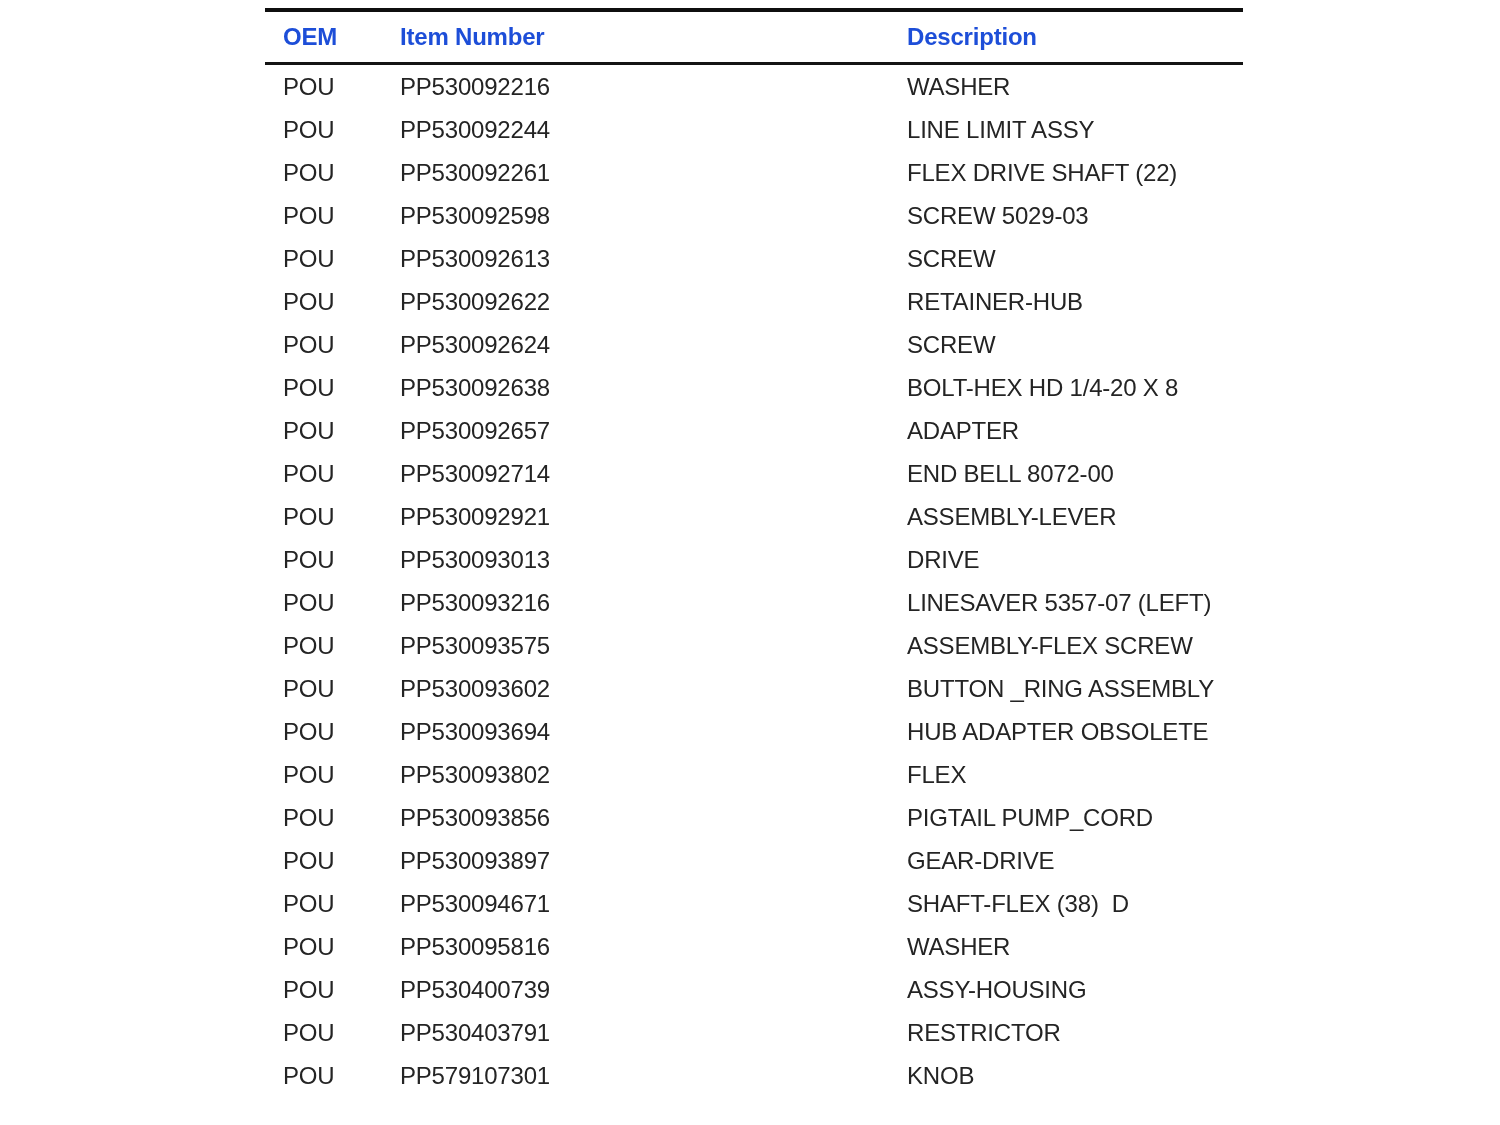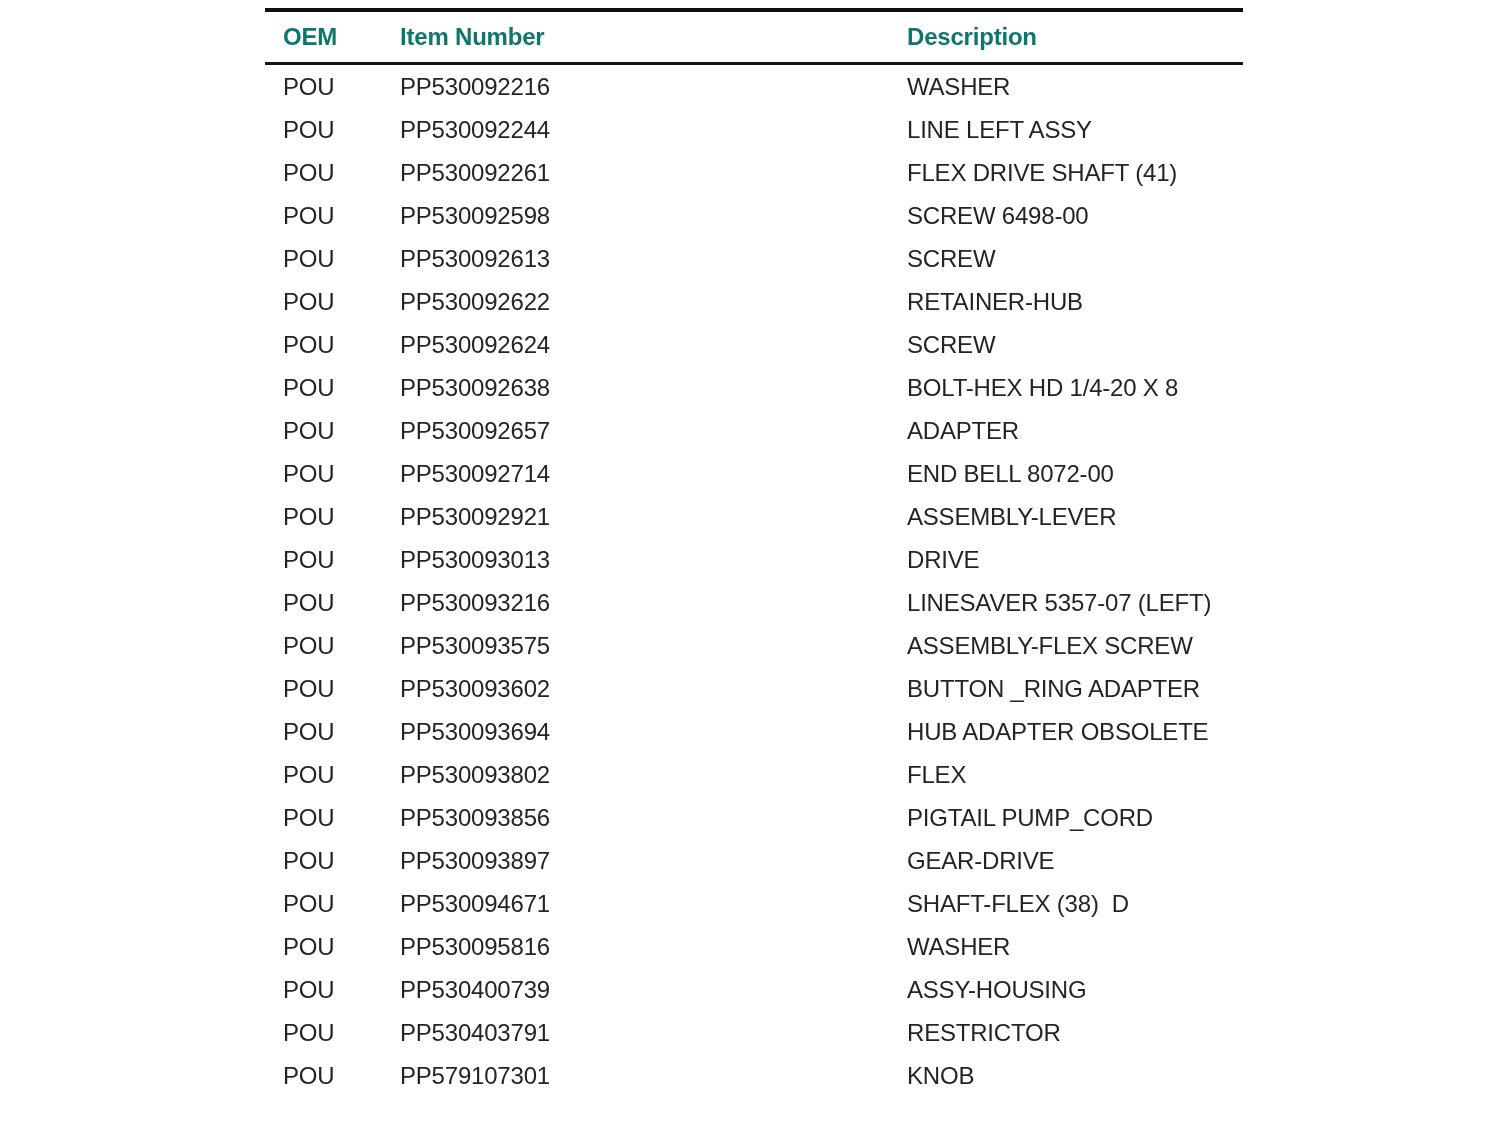--- a/index.html
+++ b/index.html
@@ -31,21 +31,21 @@
 
   thead th {
     height: 50px;
     vertical-align: middle;
     text-align: left;
     font-size: 24px;
     font-weight: bold;
     letter-spacing: -0.2px;
     padding: 0;
     border-bottom: 3px solid #141414;
-    color: #0f766e;
+    color: #1d4ed8;
     white-space: pre;
   }
   thead th:first-child,
   tbody td:first-child {
     padding-left: 18px;
   }
 
   tbody td {
     height: 43px;
     vertical-align: middle;
@@ -78,31 +78,31 @@
     <tbody id="parts-table-body">
 
     <tr>
           <td>POU</td>
           <td>PP530092216</td>
           <td>WASHER</td>
         </tr>
         <tr>
           <td>POU</td>
           <td>PP530092244</td>
-          <td>LINE LEFT ASSY</td>
+          <td>LINE LIMIT ASSY</td>
         </tr>
         <tr>
           <td>POU</td>
           <td>PP530092261</td>
-          <td>FLEX DRIVE SHAFT (41)</td>
+          <td>FLEX DRIVE SHAFT (22)</td>
         </tr>
         <tr>
           <td>POU</td>
           <td>PP530092598</td>
-          <td>SCREW 6498-00</td>
+          <td>SCREW 5029-03</td>
         </tr>
         <tr>
           <td>POU</td>
           <td>PP530092613</td>
           <td>SCREW</td>
         </tr>
         <tr>
           <td>POU</td>
           <td>PP530092622</td>
           <td>RETAINER-HUB</td>
@@ -143,21 +143,21 @@
           <td>LINESAVER 5357-07 (LEFT)</td>
         </tr>
         <tr>
           <td>POU</td>
           <td>PP530093575</td>
           <td>ASSEMBLY-FLEX SCREW</td>
         </tr>
         <tr>
           <td>POU</td>
           <td>PP530093602</td>
-          <td>BUTTON _RING ADAPTER</td>
+          <td>BUTTON _RING ASSEMBLY</td>
         </tr>
         <tr>
           <td>POU</td>
           <td>PP530093694</td>
           <td>HUB ADAPTER OBSOLETE</td>
         </tr>
         <tr>
           <td>POU</td>
           <td>PP530093802</td>
           <td>FLEX</td>

